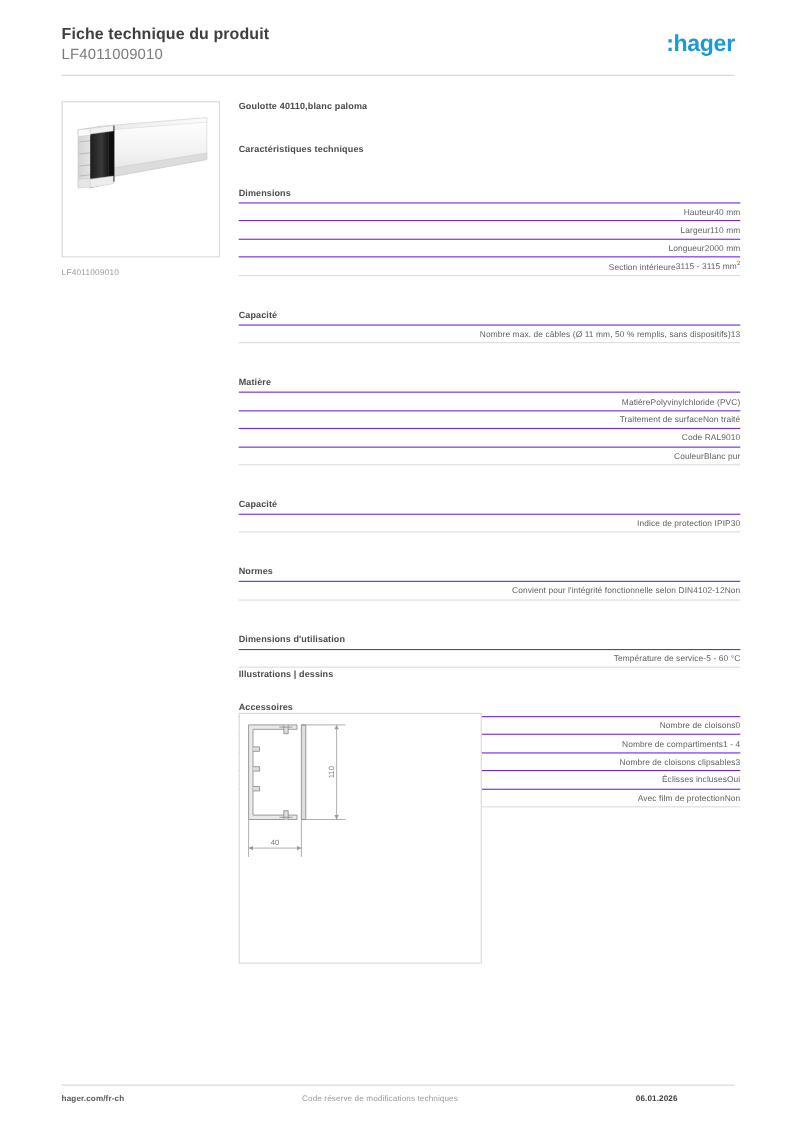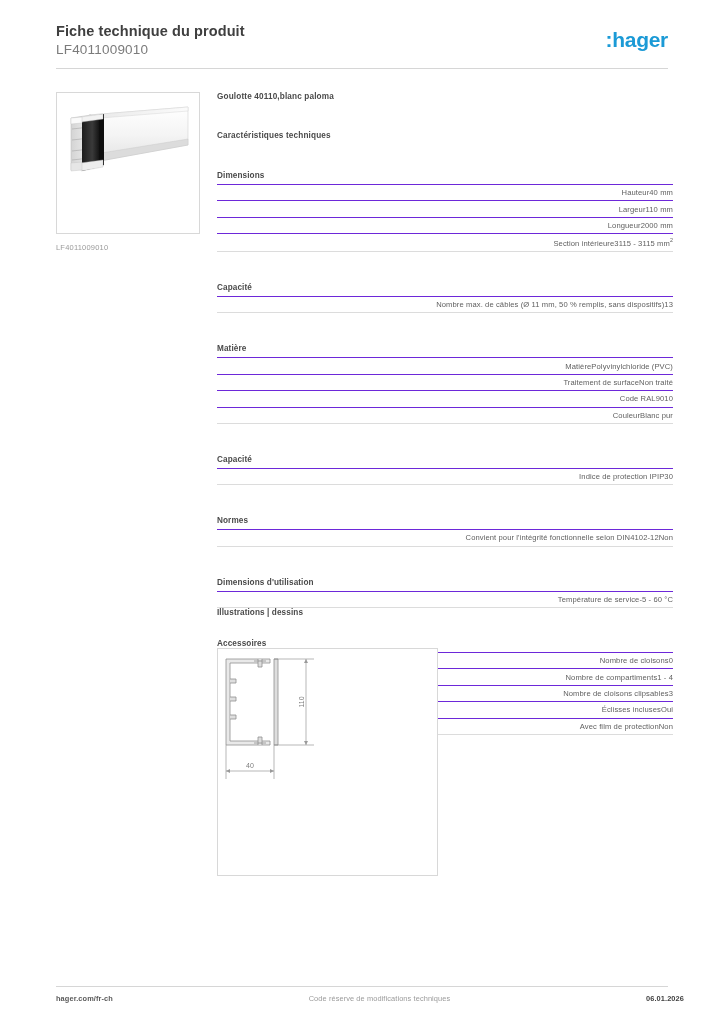--- a/index.html
+++ b/index.html
@@ -129,21 +129,21 @@
   }
 
   
   .foot-rule {
     position: absolute;
     left: 56px; top: 986px; width: 612px;
     height: 1px; background: #d6d6d6;
   }
   .footer {
     position: absolute;
-    left: 56px; top: 994px; width: 628px;
+    left: 56px; top: 994px; width: 560px;
     display: flex; justify-content: space-between; align-items: baseline;
     font-size: 7.4px;
   }
   .foot-left  { color: #5a5a5a; font-weight: bold; letter-spacing: .1px; }
   .foot-mid   { color: #9a9a9a; letter-spacing: .1px; }
   .foot-right { color: #3f3f3f; font-weight: bold; letter-spacing: .1px; }
 </style>
 </head>
 <body>
 

